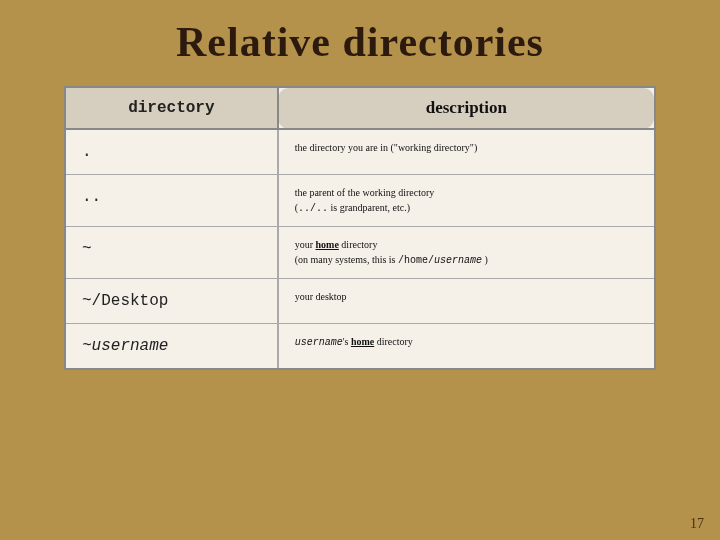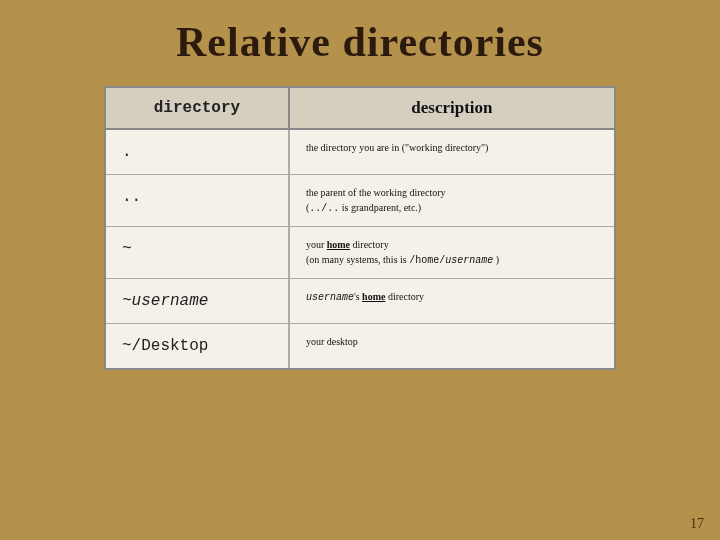--- a/index.html
+++ b/index.html
@@ -28,21 +28,21 @@
       font-weight: bold;
       color: #2c1a0e;
       margin-bottom: 20px;
       text-align: center;
       letter-spacing: 1px;
     }
 
     .table-wrapper {
       background-color: #f5f0e8;
       border: 2px solid #888;
-      width: 512px;
+      width: 592px;
     }
 
     table {
       width: 100%;
       border-collapse: collapse;
       font-size: 16px;
       color: #111;
     }
 
     table thead tr {
@@ -86,20 +86,21 @@
     .col-dir {
       width: 36%;
       font-family: 'Courier New', monospace;
       font-size: 16px;
       color: #222;
     }
 
     .col-desc {
       width: 64%;
       font-family: Georgia, serif;
+      border-radius: 11px;
     }
 
     .underline {
       text-decoration: underline;
       font-weight: bold;
       margin-top: 35px;
     }
 
     .italic-code {
       font-style: italic;
@@ -152,28 +153,28 @@
 
         <tr>
           <td class="col-dir">~</td>
           <td class="col-desc">
             your <span class="underline">home</span> directory<br>
             (on many systems, this is <span class="mono">/home/<span class="italic-code">username</span></span> )
           </td>
         </tr>
 
         <tr>
+          <td class="col-dir"><span class="mono">~/Desktop</span></td>
+          <td class="col-desc">your desktop</td>
+        </tr>
+
+        <tr>
           <td class="col-dir"><span class="italic-code">~username</span></td>
           <td class="col-desc">
             <span class="italic-code">username</span>'s <span class="underline">home</span> directory
           </td>
-        </tr>
-
-        <tr>
-          <td class="col-dir"><span class="mono">~/Desktop</span></td>
-          <td class="col-desc">your desktop</td>
         </tr>
       </tbody>
     </table>
   </div>
 
   <div class="page-num">17</div>
 </div>
 
 </body></html>

